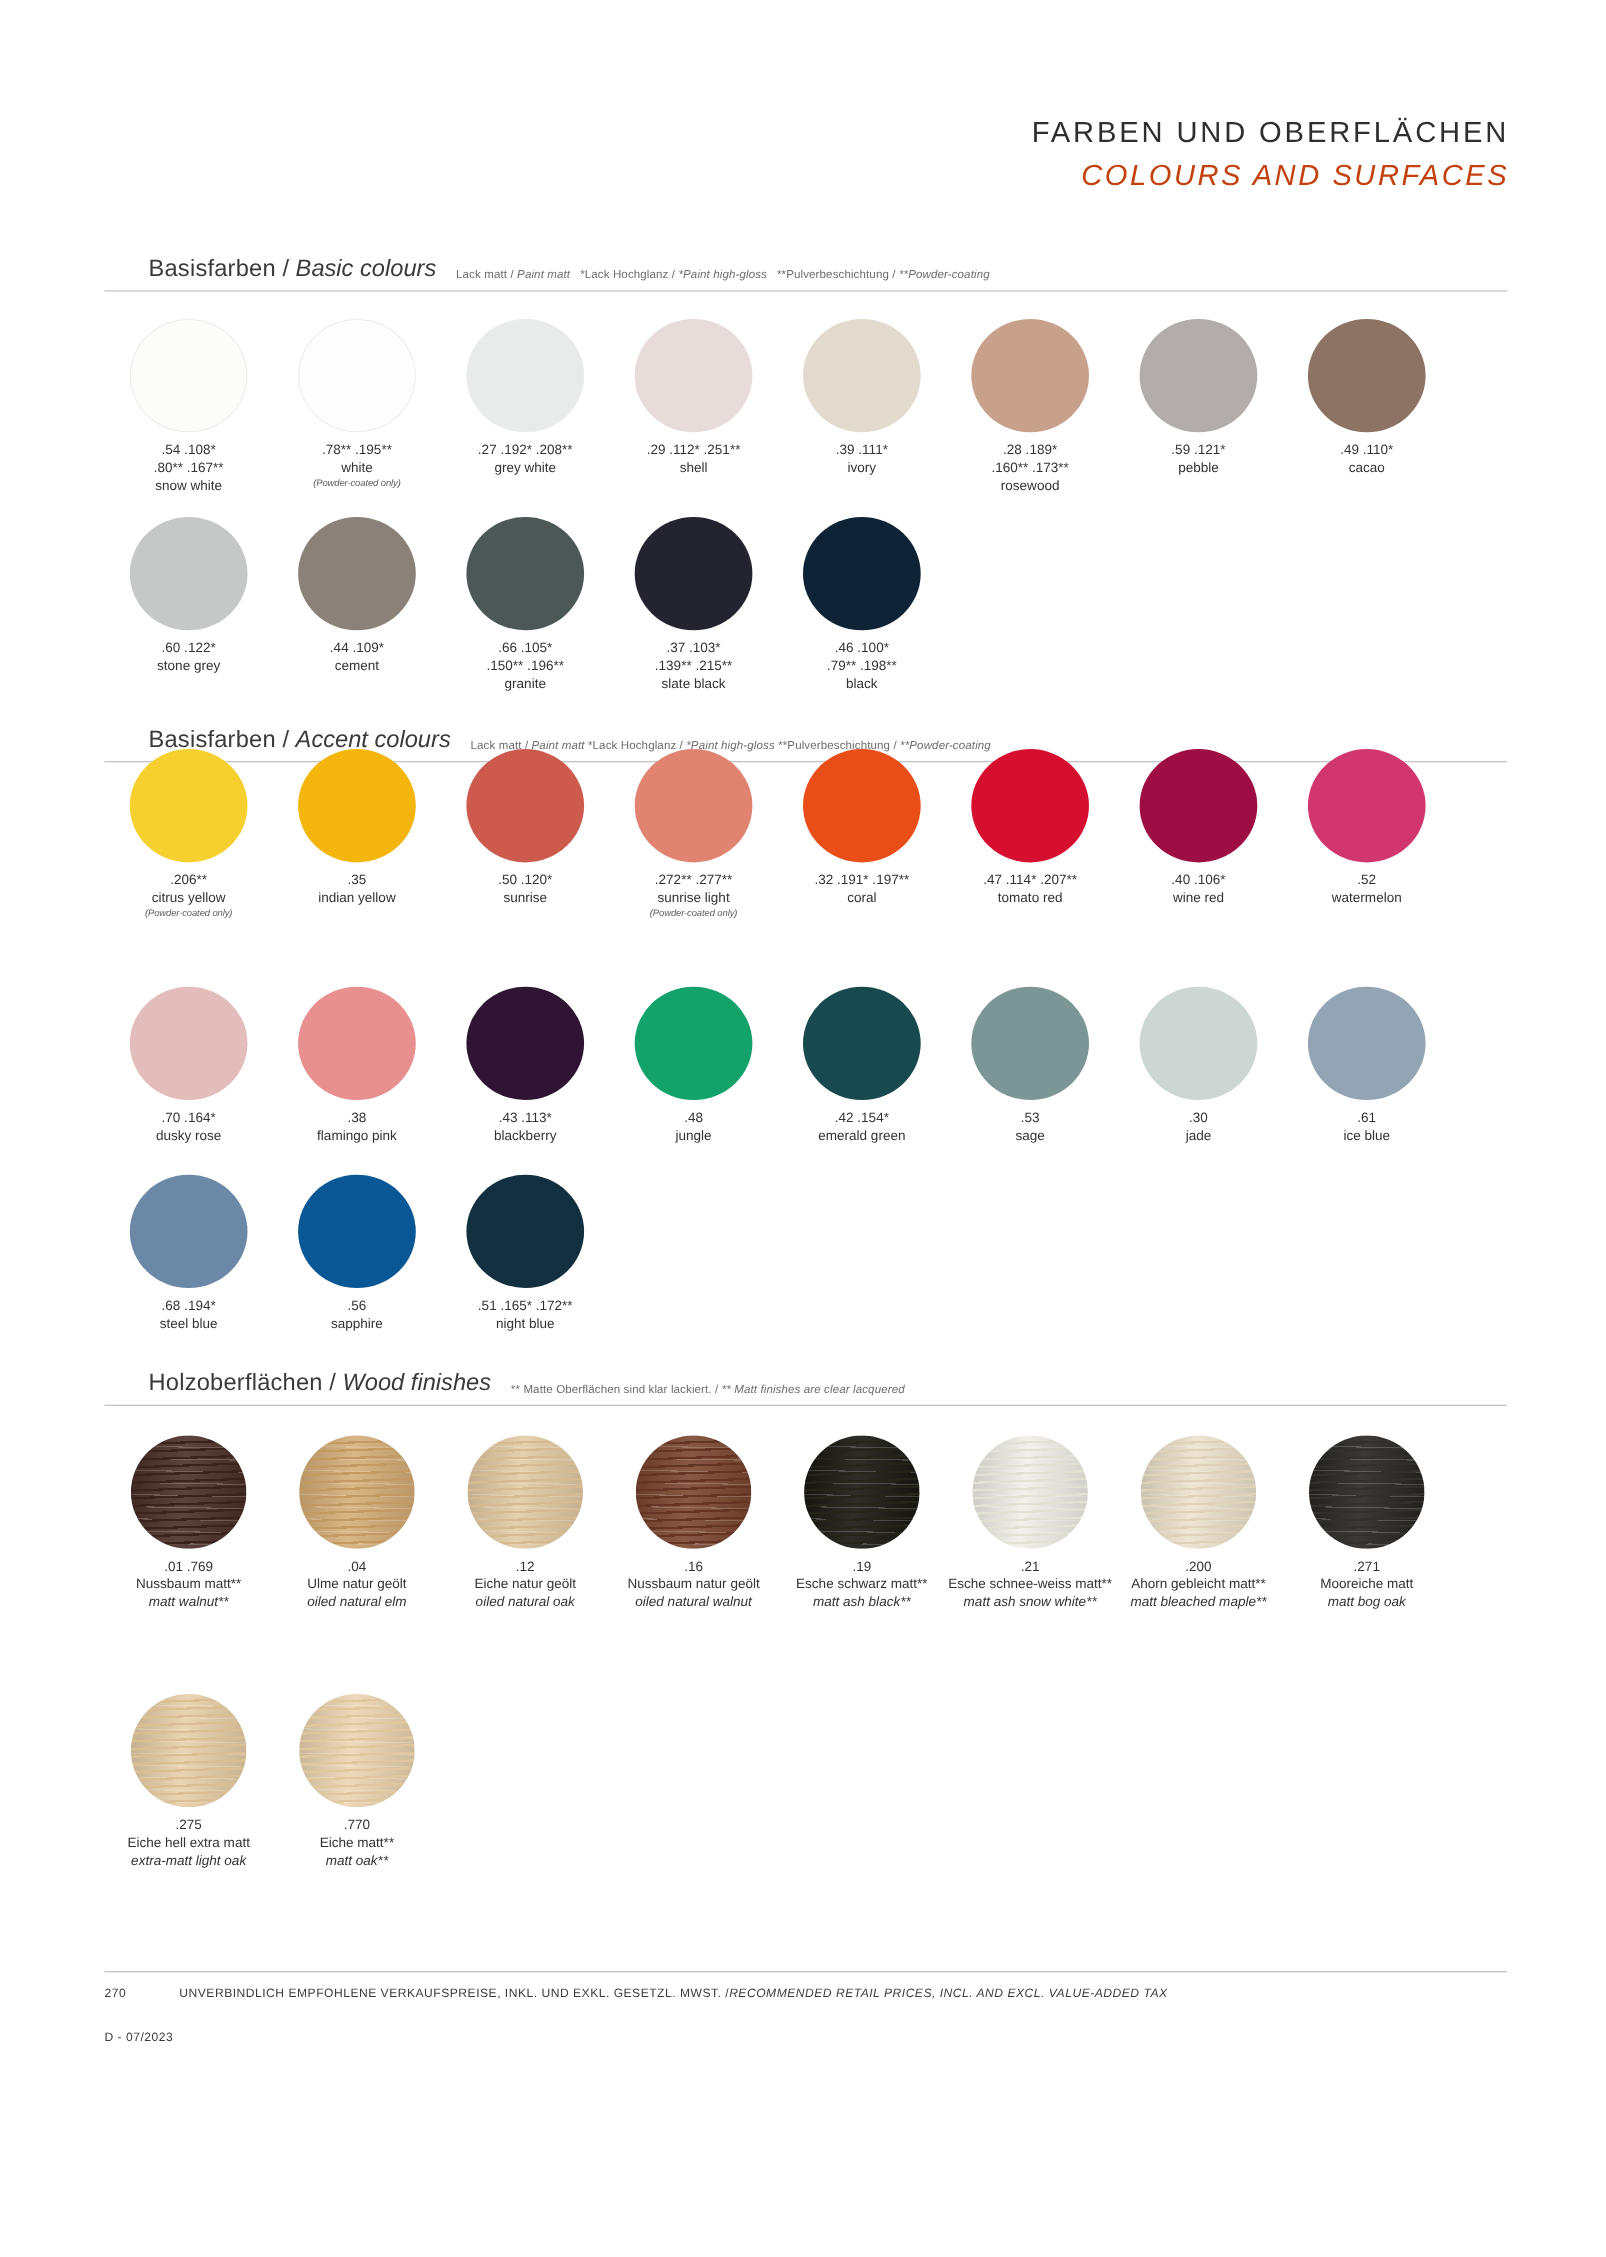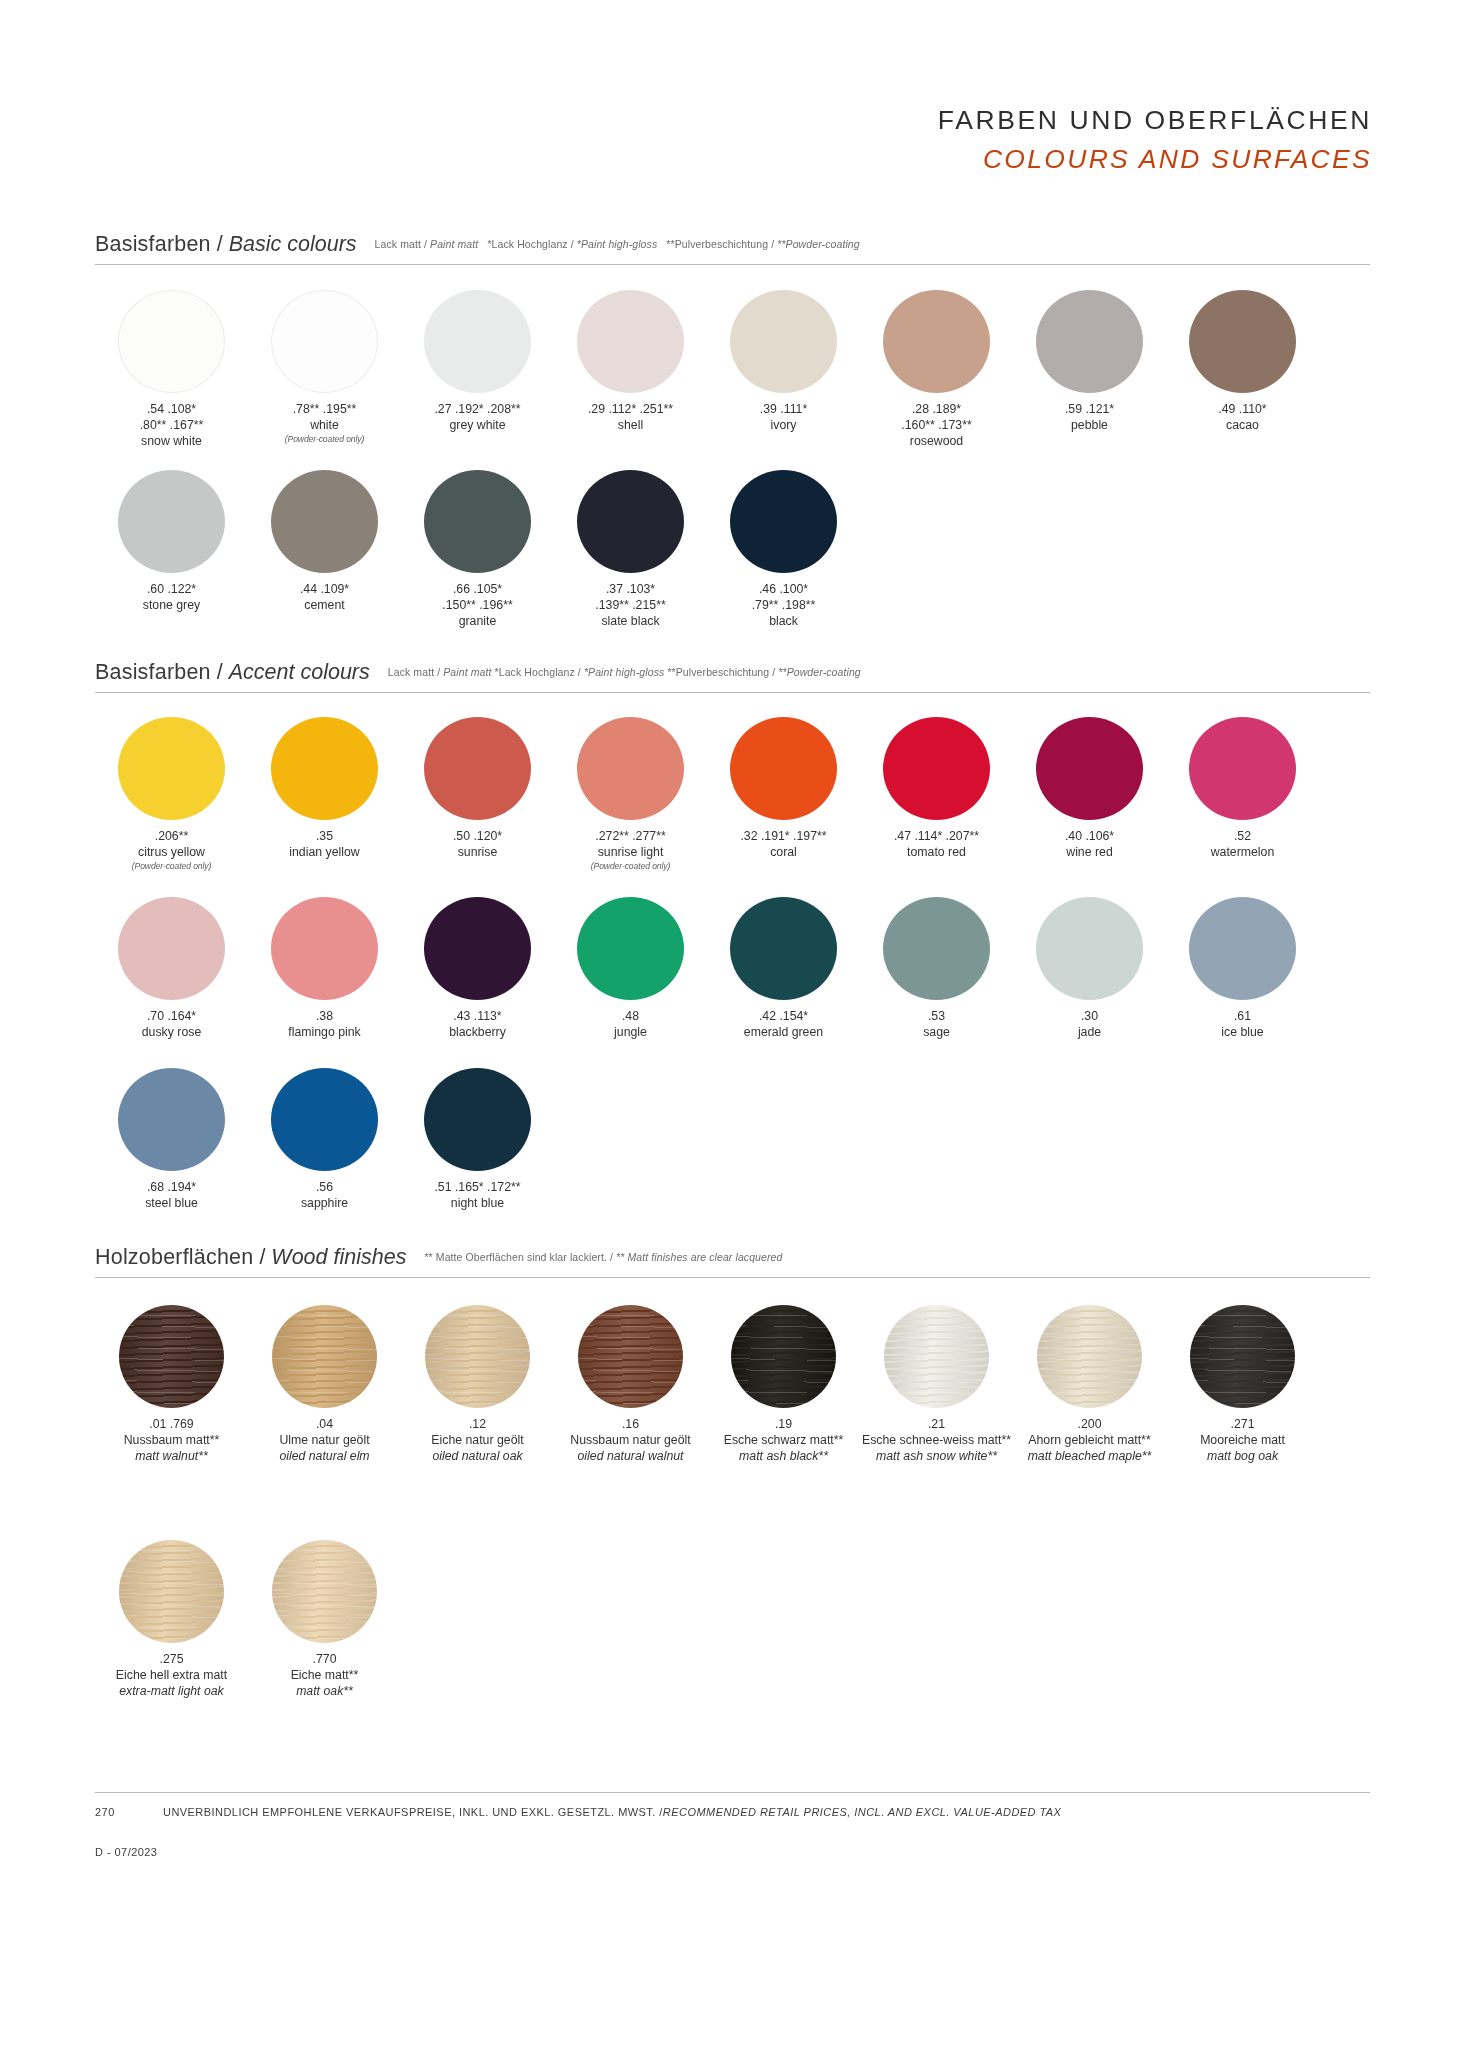--- a/index.html
+++ b/index.html
@@ -51,23 +51,24 @@
   }
 
   
   .section {
     position: absolute;
     left: 95px;
     width: 1275px;
   }
   .sec-head {
     display: flex;
-    align-items: center;
+    align-items: flex-end;
     gap: 0px;
     white-space: nowrap;
+    margin-left: 40px;
   }
   .sec-head .de {
     font-size: 21.5px;
     letter-spacing: 0.2px;
     color: #3a3a3a;
     font-weight: 400;
   }
   .sec-head .sep {
     font-size: 21.5px;
     color: #3a3a3a;
@@ -298,21 +299,21 @@
       <span class="de">Basisfarben</span>
       <span class="sep">/</span>
       <span class="en">Accent colours</span>
       <span class="note">
         <span>Lack matt / </span><span class="it">Paint matt</span><span>   *Lack Hochglanz / </span><span class="it">*Paint high-gloss</span><span>   **Pulverbeschichtung / </span><span class="it">**Powder-coating</span>
       </span>
     </div>
     <div class="sec-rule"></div>
   </div>
 
-  <div class="row" id="accent-row1" style="top:717px;">
+  <div class="row" id="accent-row1" style="top:681px;">
       <div class="cell">
         <div class="swatch" style="background: rgb(246, 208, 46);"></div>
         <div class="labels">
           <div class="code">.206**</div>
           <div class="de-name">citrus yellow</div>
           <div class="tiny">(Powder-coated only)</div>
         </div>
       </div>
       <div class="cell">
         <div class="swatch" style="background: rgb(244, 182, 12);"></div>

